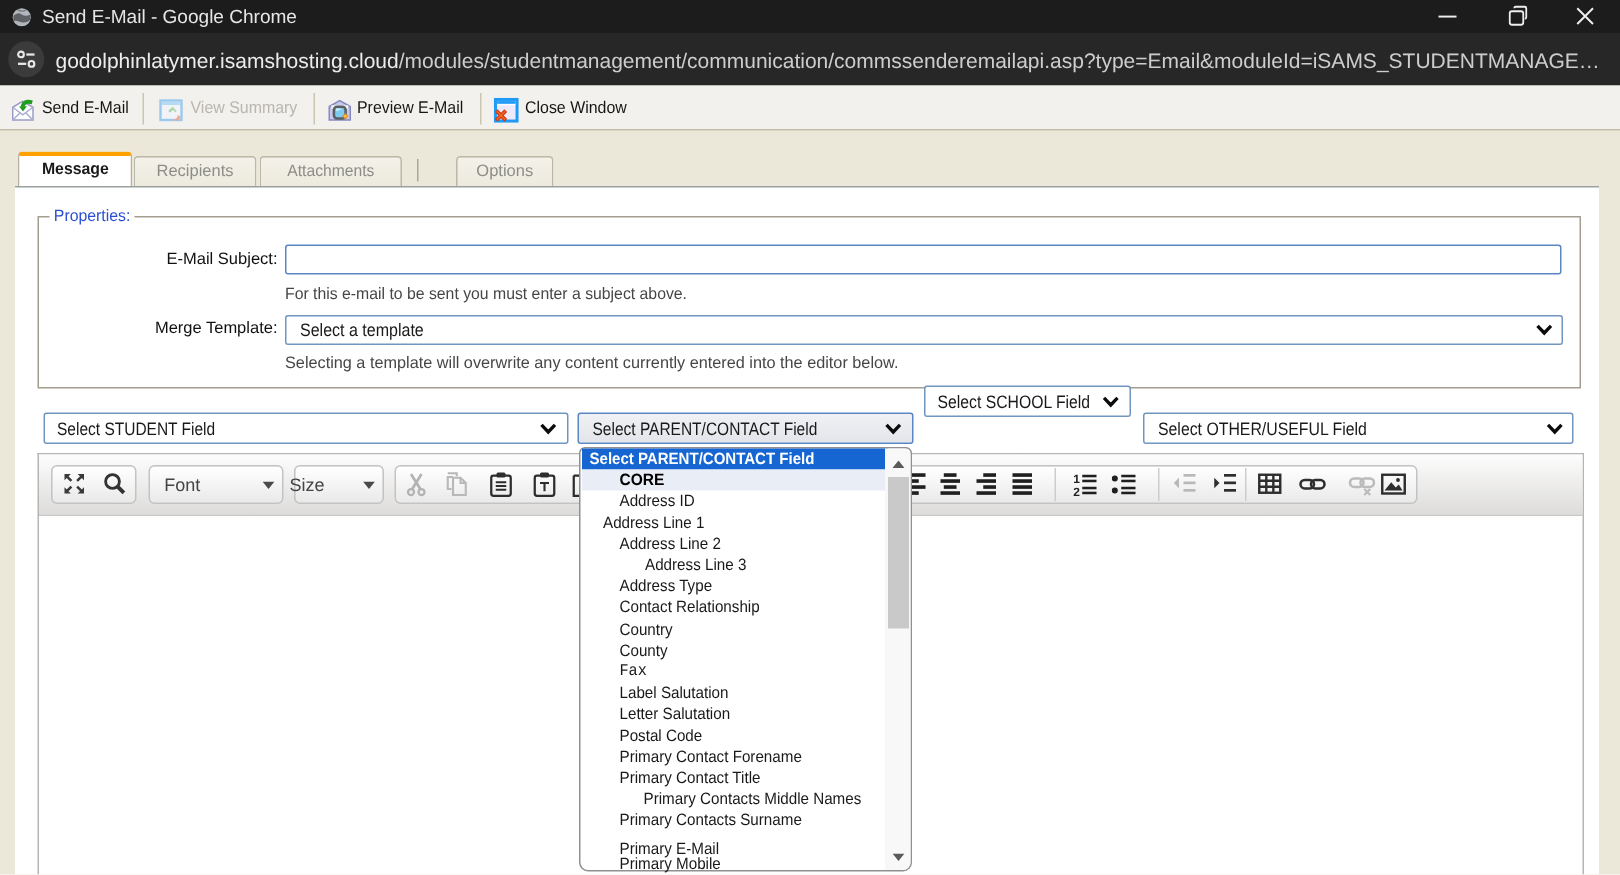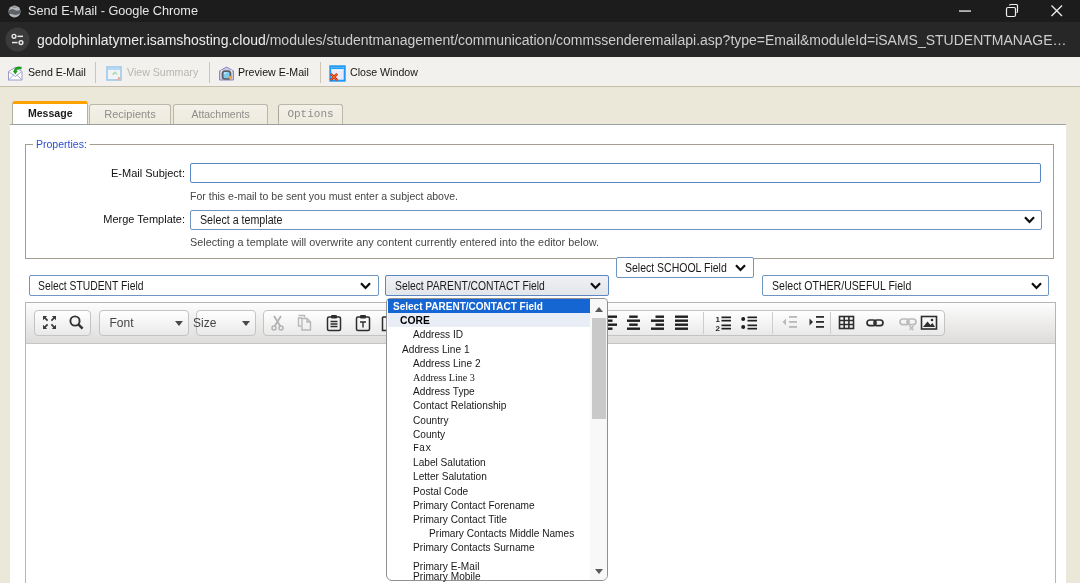--- a/index.html
+++ b/index.html
@@ -129,21 +129,21 @@
       <path d="M1.8 8.8 L8.2 15.2 M8.2 8.8 L1.8 15.2"></path>
     </g>
   <g stroke="#f06a28" stroke-width="1">
       <path d="M2.2 9.2 L7.8 14.8 M7.8 9.2 L2.2 14.8"></path>
     </g>
 </svg>
 
 <div class="tab" id="tab-active"><span style="display:inline-block;transform-origin:50% 50%;transform:scaleX(0.96)">Message</span></div>
 <div class="tab tab-i" style="left:89px;width:82px;">Recipients</div>
 <div class="tab tab-i" style="left:173px;width:95px;"><span style="display:inline-block;transform-origin:50% 50%;transform:scaleX(0.95)">Attachments</span></div>
-<div class="tab tab-i" style="left:278px;width:65px;font-family:Liberation Mono, monospace;">Options</div>
+<div class="tab tab-i" style="left:304px;width:65px;">Options</div>
 <div class="abs" id="tabsep"></div>
 
 <div class="abs" id="panel"></div>
 
 <div class="abs" id="fs"></div>
 <div class="abs" id="fs-legend">Properties:</div>
 
 <div class="lbl" style="top:166.5px;">E-Mail Subject:</div>
 <div class="abs" id="subj"></div>
 <div class="helper" style="top:190px;transform:scaleX(0.957);">For this e-mail to be sent you must enter a subject above.</div>
@@ -337,25 +337,25 @@
 </svg>
 <svg class="edicon" style="left:920px;" width="18" height="18" viewBox="0 0 18 18">
   <rect x="1.5" y="2.5" width="15" height="12.5" fill="none" stroke="#2e2e2e" stroke-width="1.6"></rect>
   <path d="M3 13 L7.5 7.5 L10.5 11 L12.5 9 L15 13 Z" fill="#2e2e2e"></path>
   <circle cx="12" cy="6" r="1.3" fill="#2e2e2e"></circle>
 </svg>
 </div>
 
 <div class="abs" id="popup">
   <div class="prow" style="top:0px;background:#1565d2;color:#fff;font-weight:bold;padding-left:4.5px;"><span class="tx" style="transform:scaleX(0.92)">Select PARENT/CONTACT Field</span></div>
-  <div class="prow" style="top:14.2px;background:#e9edf6;color:#000;font-weight:bold;padding-left:12px;"><span class="tx" style="transform:scaleX(0.95)">CORE</span></div>
+  <div class="prow" style="top:14.2px;background:#e9edf6;color:#000;font-weight:bold;padding-left:25px;"><span class="tx" style="transform:scaleX(0.95)">CORE</span></div>
   <div class="prow" style="top:28.4px;padding-left:25px;"><span class="tx">Address ID</span></div>
   <div class="prow" style="top:42.6px;padding-left:14px;"><span class="tx">Address Line 1</span></div>
   <div class="prow" style="top:56.8px;padding-left:25px;"><span class="tx">Address Line 2</span></div>
-  <div class="prow" style="top:71px;padding-left:25px;font-family:Liberation Serif, serif;"><span class="tx">Address Line 3</span></div>
+  <div class="prow" style="top:71px;padding-left:42px;"><span class="tx">Address Line 3</span></div>
   <div class="prow" style="top:85.2px;padding-left:25px;"><span class="tx">Address Type</span></div>
   <div class="prow" style="top:99.4px;padding-left:25px;"><span class="tx">Contact Relationship</span></div>
   <div class="prow" style="top:113.6px;padding-left:25px;"><span class="tx">Country</span></div>
   <div class="prow" style="top:127.8px;padding-left:25px;"><span class="tx">County</span></div>
   <div class="prow" style="top:142px;padding-left:25px;font-family:Liberation Mono, monospace;"><span class="tx">Fax</span></div>
   <div class="prow" style="top:156.2px;padding-left:25px;"><span class="tx">Label Salutation</span></div>
   <div class="prow" style="top:170.4px;padding-left:25px;"><span class="tx">Letter Salutation</span></div>
   <div class="prow" style="top:184.6px;padding-left:25px;"><span class="tx">Postal Code</span></div>
   <div class="prow" style="top:198.8px;padding-left:25px;"><span class="tx">Primary Contact Forename</span></div>
   <div class="prow" style="top:213px;padding-left:25px;"><span class="tx">Primary Contact Title</span></div>

